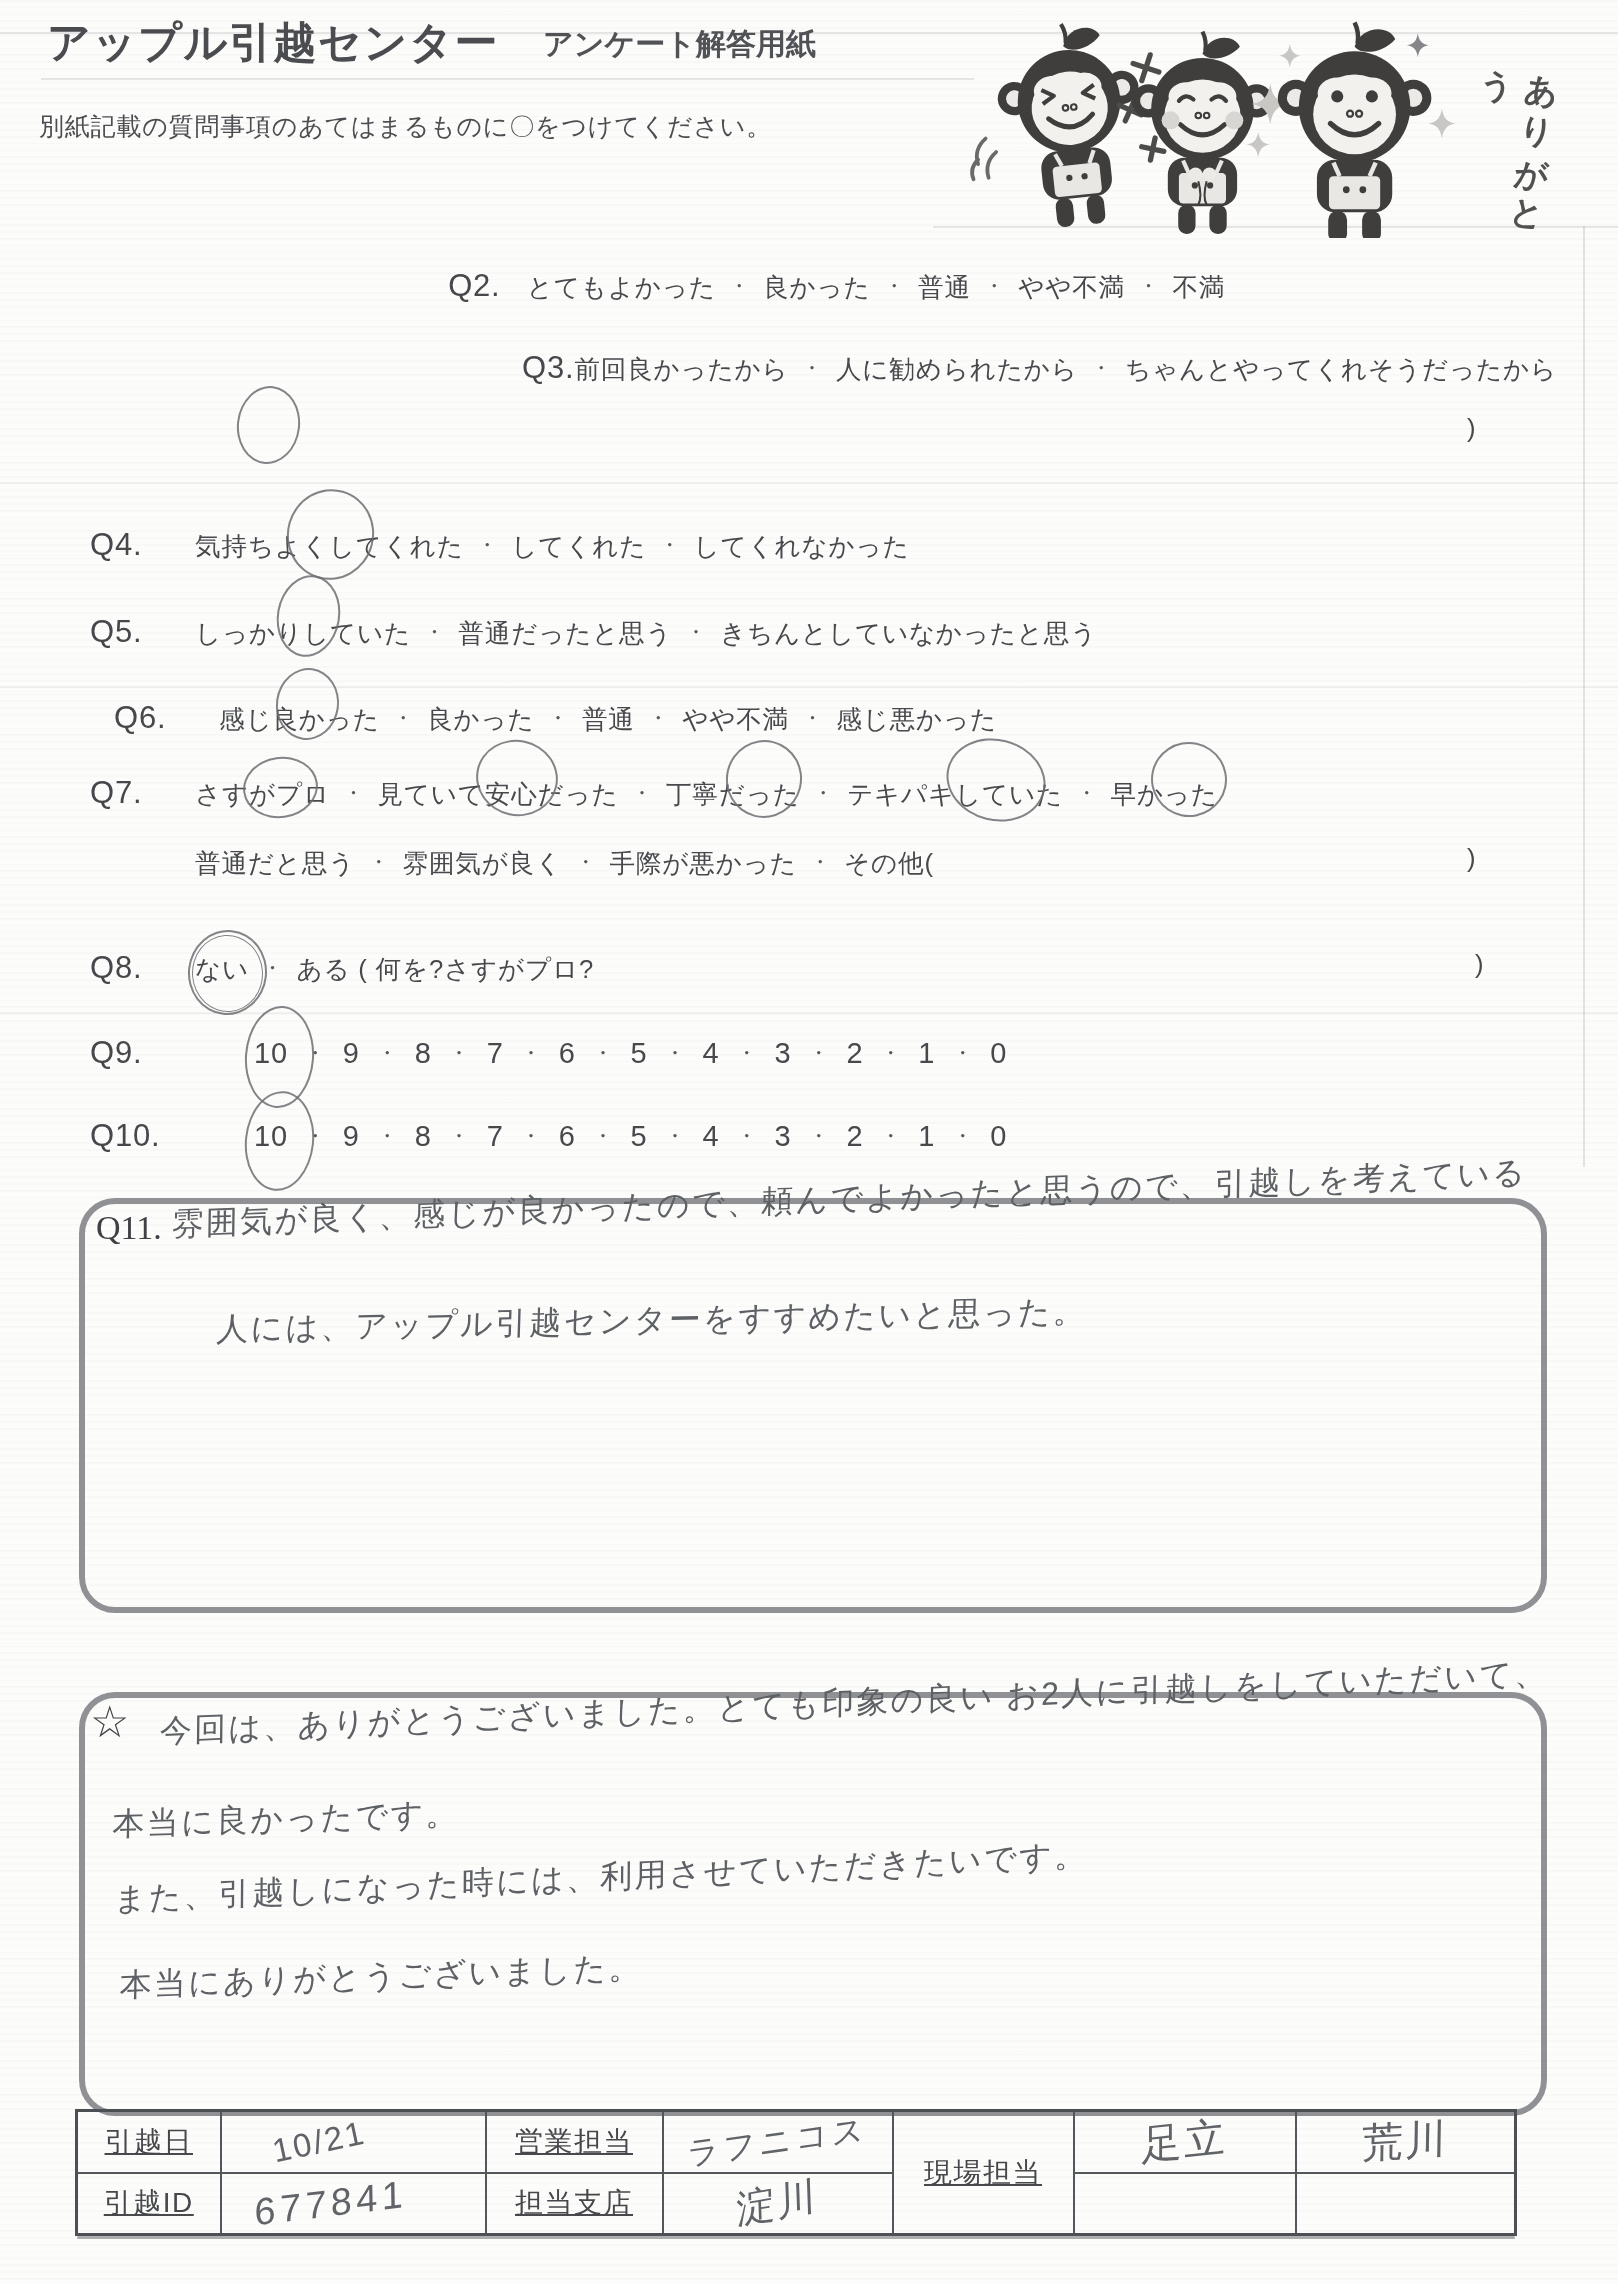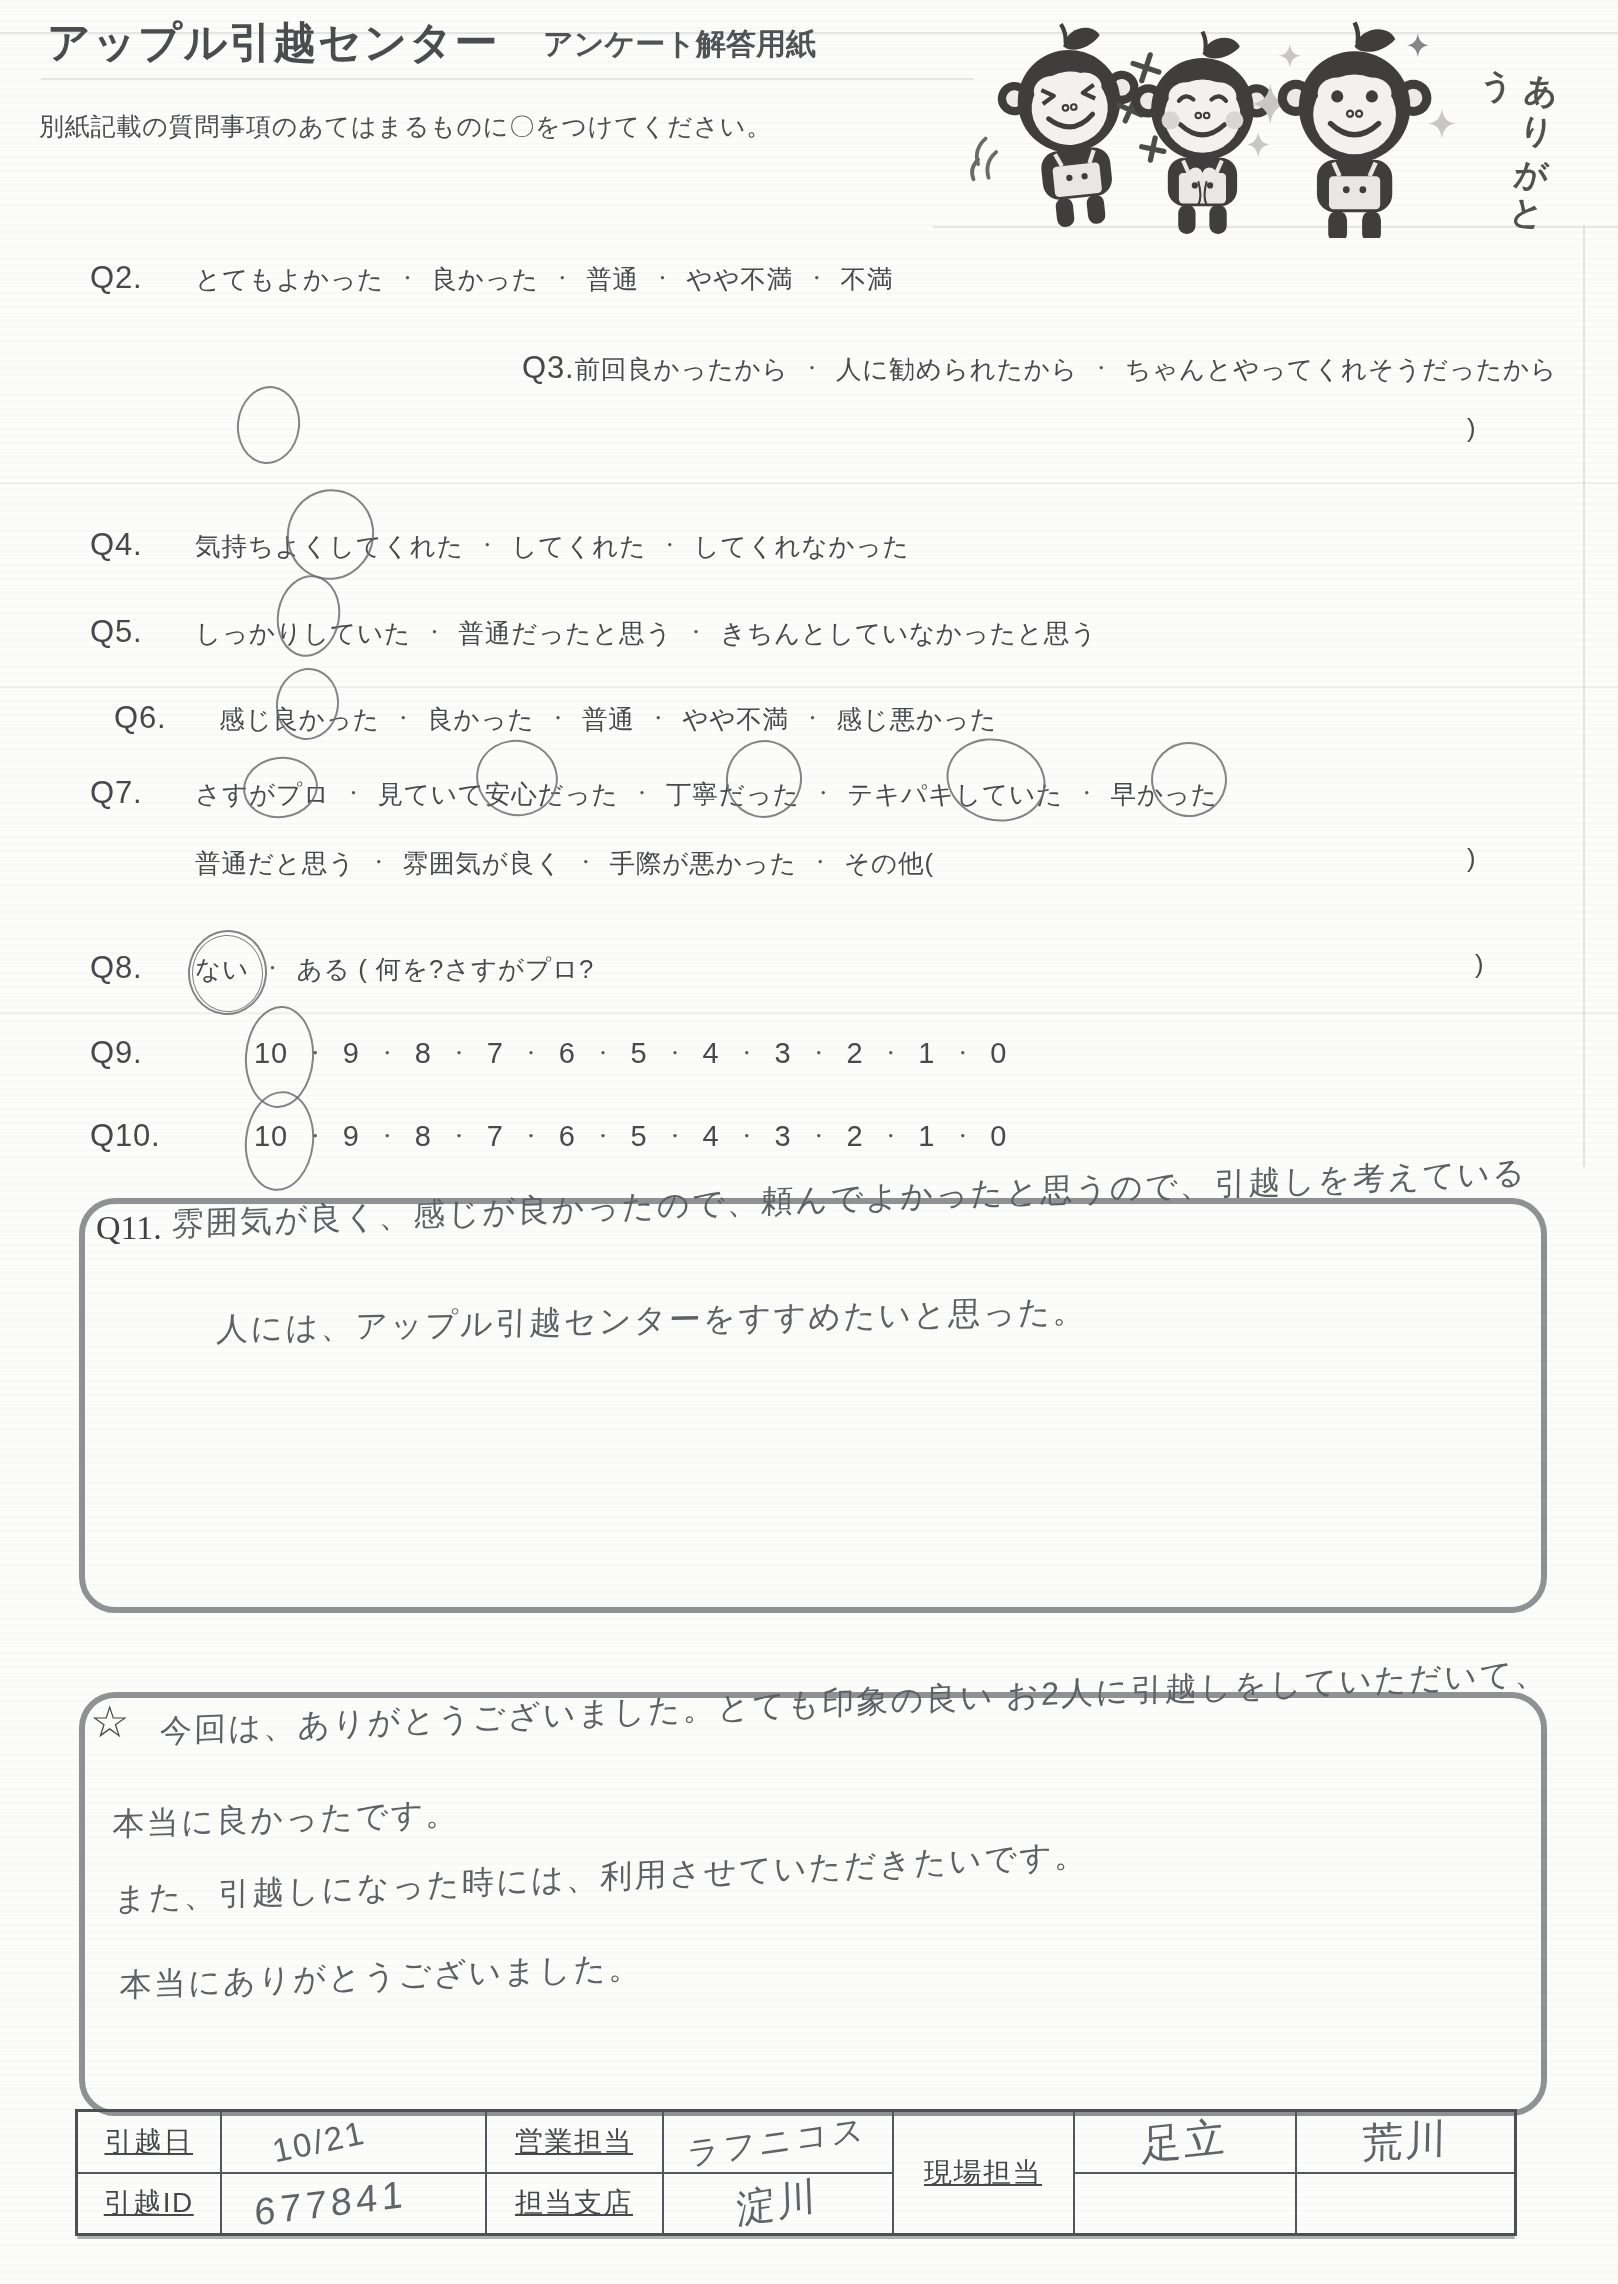--- a/index.html
+++ b/index.html
@@ -156,21 +156,21 @@
 
     <g transform="translate(520,14)">
       <use href="#mk"></use>
       <circle cx="-23" cy="98" r="8" fill="#3f3e3c"></circle>
       <circle cx="23" cy="98" r="8" fill="#3f3e3c"></circle>
     </g>
   </svg>
   <div class="arigato">ありがとう</div>
 
 
-  <div class="q-row" style="top:260px;">
+  <div class="q-row" style="top:268px;text-align:center;">
     <span class="q-label">Q2.</span><span class="opt">とてもよかった</span><span class="sep">・</span><span class="opt">良かった</span><span class="sep">・</span><span class="opt">普通</span><span class="sep">・</span><span class="opt">やや不満</span><span class="sep">・</span><span class="opt">不満</span>
   </div>
 
   <div class="q-row" style="top:350px;text-align:right;">
     <div class="q-line">
       <span class="q-label">Q3.</span><span class="opt">前回良かったから</span><span class="sep">・</span><span class="opt">人に勧められたから</span><span class="sep">・</span><span class="opt">ちゃんとやってくれそうだったから</span>
     </div>
     <span class="close-paren" style="left:1377px;top:64px;">)</span>
     <span class="hand-circle" style="left:147px;top:36px;width:59px;height:74px;transform:rotate(7deg);"></span>
   </div>

